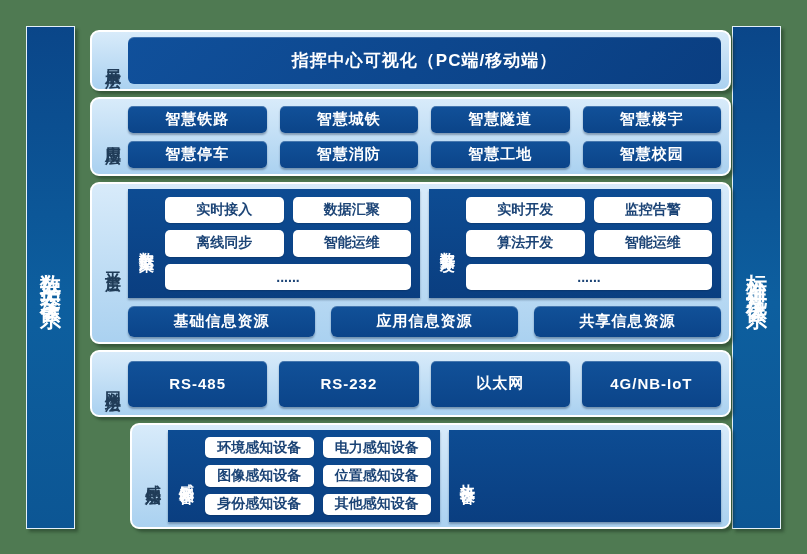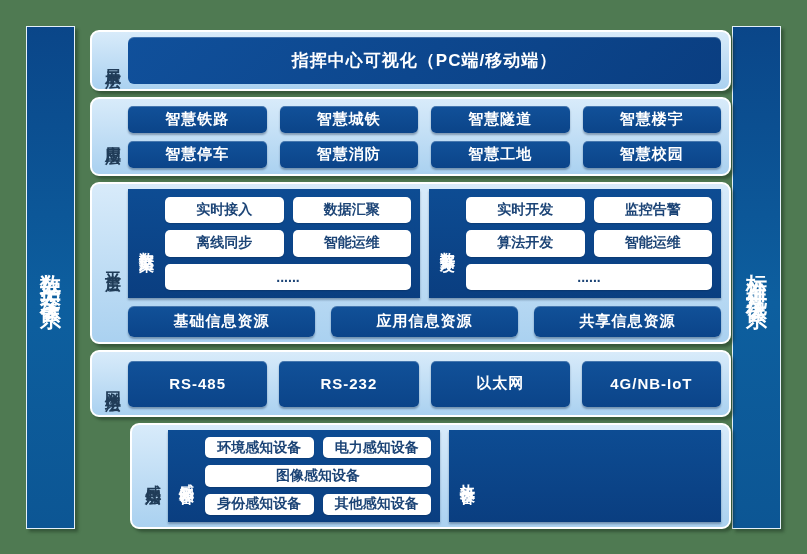--- a/index.html
+++ b/index.html
@@ -237,20 +237,21 @@
             <div class="group-label-wrap">
               <div class="group-label">感知设备</div>
             </div>
             <div class="group-grid">
               <div class="g-row">
                 <div class="w-box">环境感知设备</div>
                 <div class="w-box">电力感知设备</div>
               </div>
               <div class="g-row">
                 <div class="w-box">图像感知设备</div>
+                <div class="w-box">位置感知设备</div>
               </div>
               <div class="g-row">
                 <div class="w-box">身份感知设备</div>
                 <div class="w-box">其他感知设备</div>
               </div>
             </div>
           </div>
 
           <div class="group">
             <div class="group-label-wrap">

